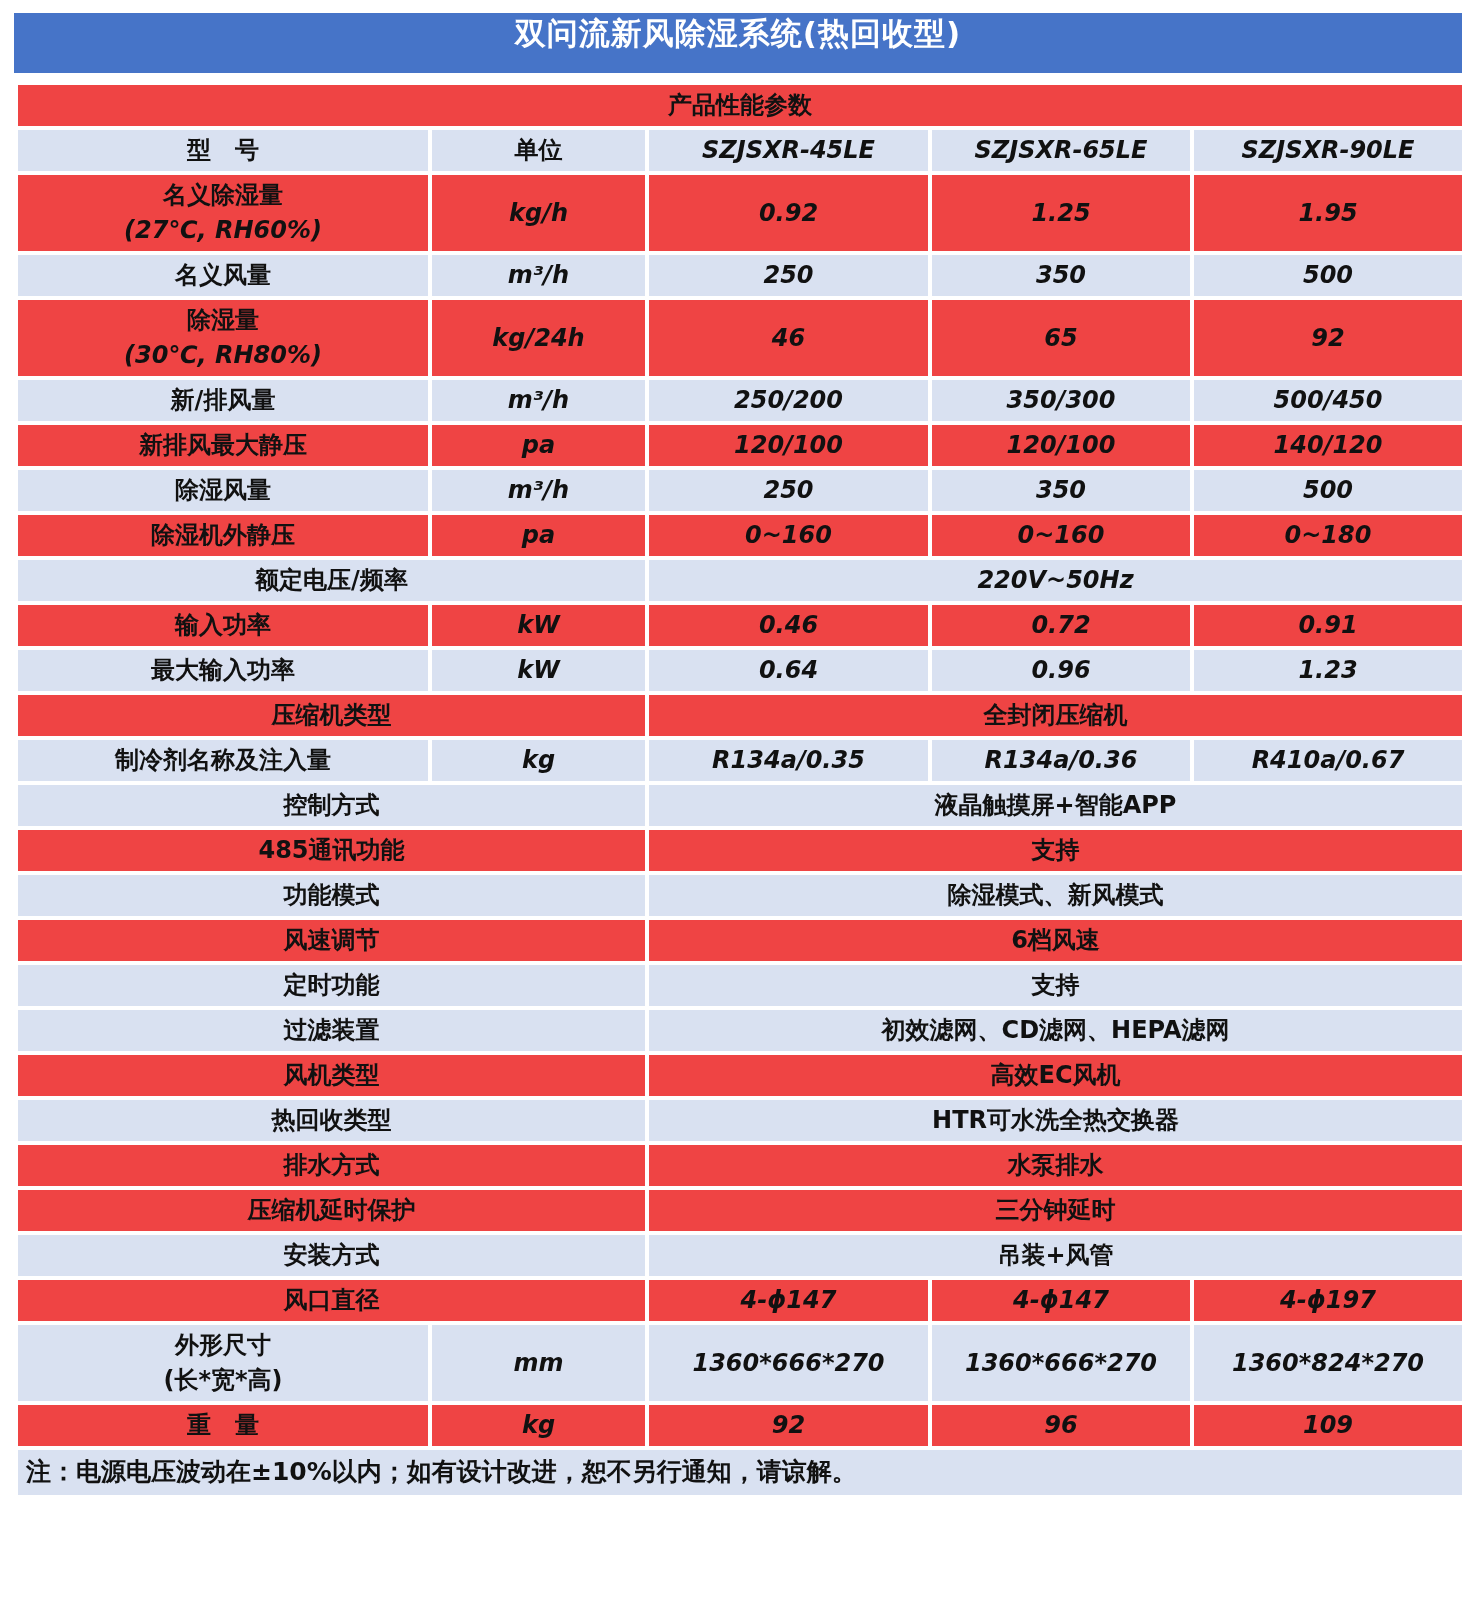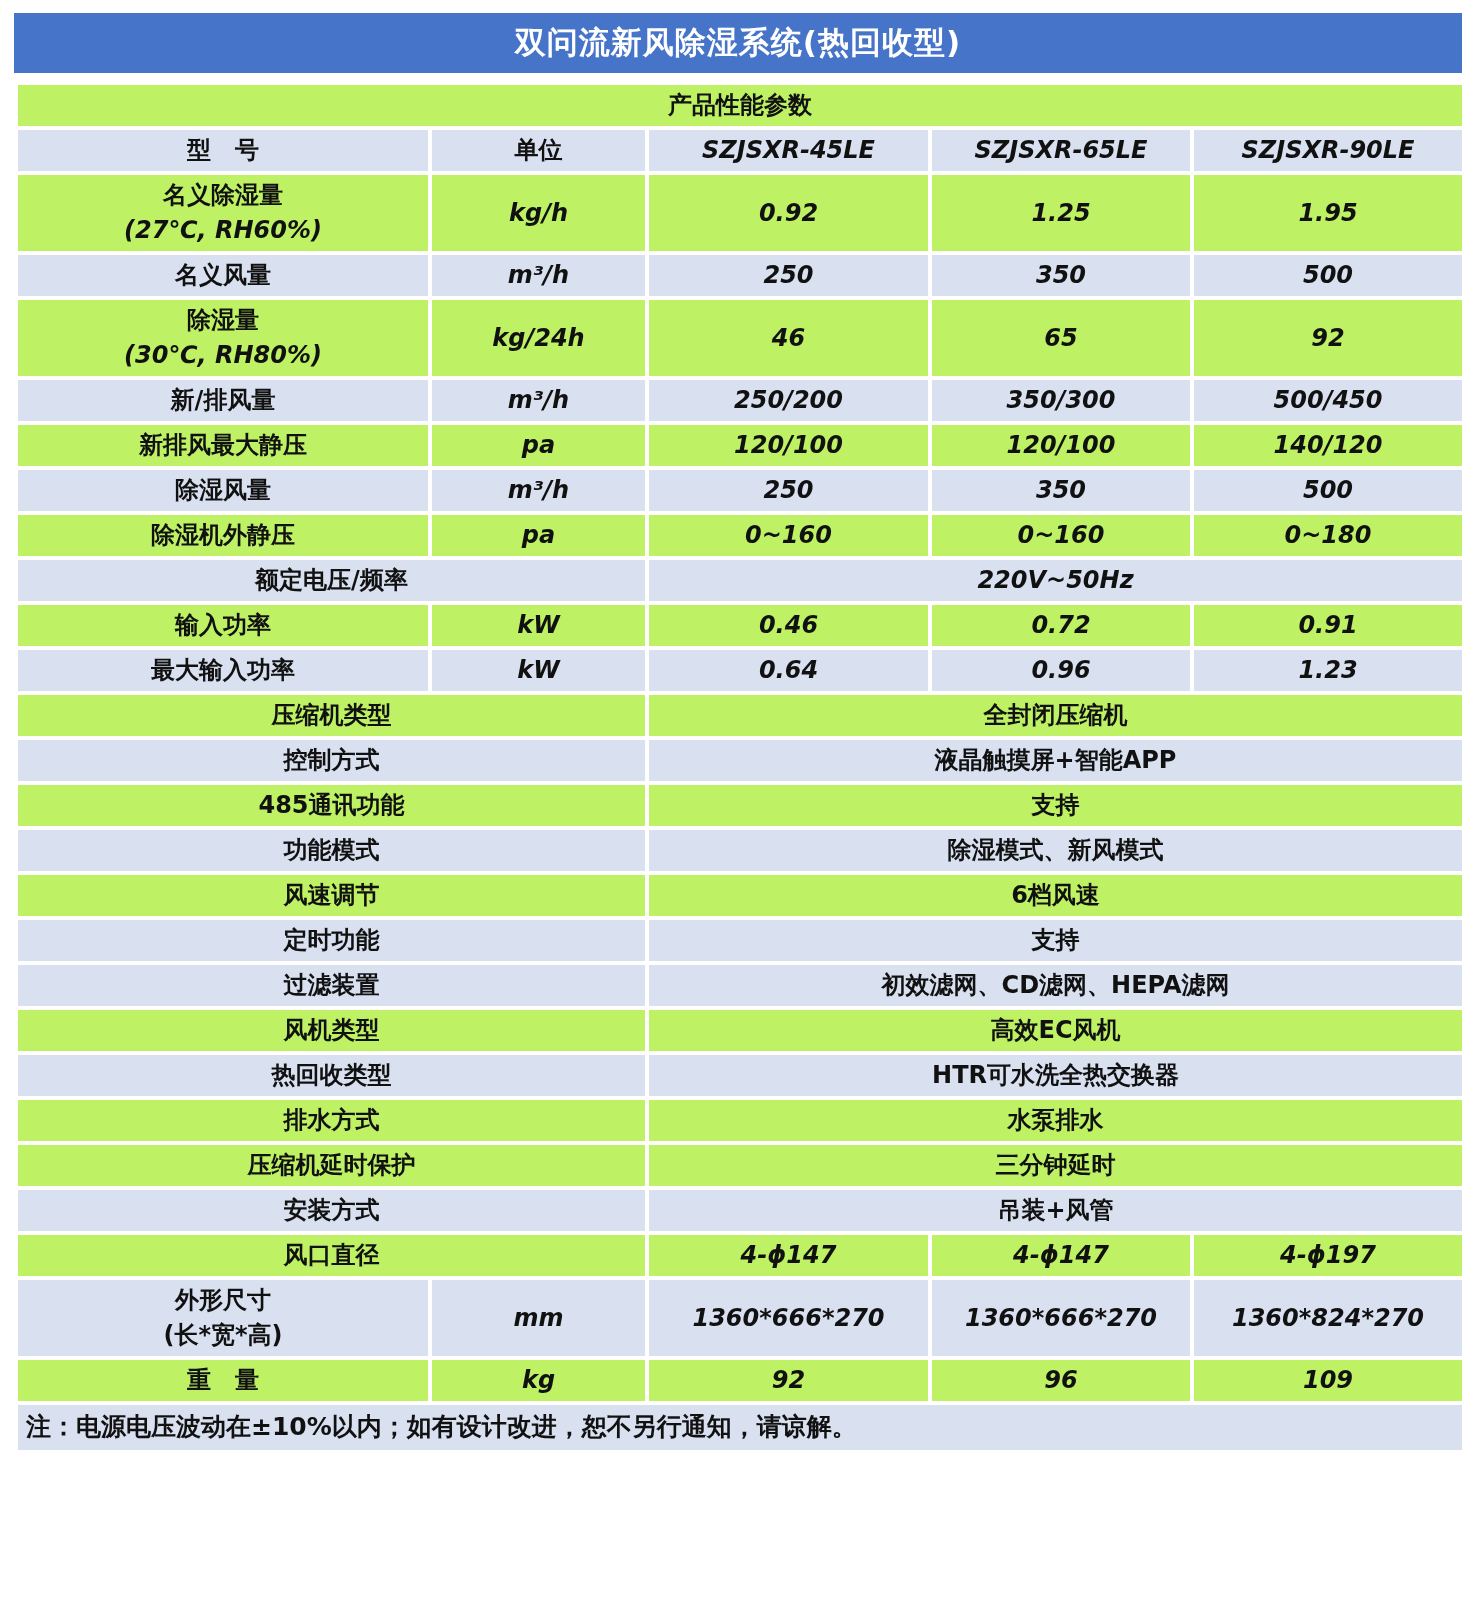--- a/index.html
+++ b/index.html
@@ -8,21 +8,21 @@
     font-family: "DejaVu Sans", "Liberation Sans", sans-serif;
     font-weight: bold;
     color: #111111;
   }
   .page { width: 1448px; margin: 0 auto; padding-top: 13px; padding-bottom: 10px; }
 
   .title-bar {
     height: 60px;
     background: #4674C8;
     display: flex;
-    align-items: center;
+    align-items: flex-start;
     justify-content: center;
     margin-bottom: 8px;
   }
   .title-bar .title-text {
     color: #ffffff;
     font-size: 31px;
     letter-spacing: 1px;
   }
 
   table.spec {
@@ -34,21 +34,21 @@
     border: 4px solid #ffffff;
     padding: 0;
     text-align: center;
     vertical-align: middle;
     font-size: 24px;
     line-height: 1.45;
     overflow: hidden;
   }
   tr.r { height: 45px; }
   tr.tall { height: 80px; }
-  tr.dark td { background: #bef264; }
+  tr.dark td { background: #ef4444; }
   tr.light td { background: #D9E1F1; text-align: center; }
   .latin { font-style: italic; }
   td.val { font-size: 25px; }
   tr.note-row { height: 49px; }
   tr.note-row td {
     text-align: left;
     padding-left: 8px;
     font-size: 25px;
   }
 </style>
@@ -171,20 +171,29 @@
           <td colspan="1" class="val latin">0.96</td>
           <td colspan="1" class="val latin">1.23</td>
         </tr>
         <tr class="r dark">
           <td colspan="2">
             <div>压缩机类型</div>
           </td>
           <td colspan="3" class="val">全封闭压缩机</td>
         </tr>
         <tr class="r light">
+          <td>
+            <div>制冷剂名称及注入量</div>
+          </td>
+          <td class="latin val">kg</td>
+          <td colspan="1" class="val latin">R134a/0.35</td>
+          <td colspan="1" class="val latin">R134a/0.36</td>
+          <td colspan="1" class="val latin">R410a/0.67</td>
+        </tr>
+        <tr class="r light">
           <td colspan="2">
             <div>控制方式</div>
           </td>
           <td colspan="3" class="val">液晶触摸屏+智能APP</td>
         </tr>
         <tr class="r dark">
           <td colspan="2">
             <div>485通讯功能</div>
           </td>
           <td colspan="3" class="val">支持</td>

